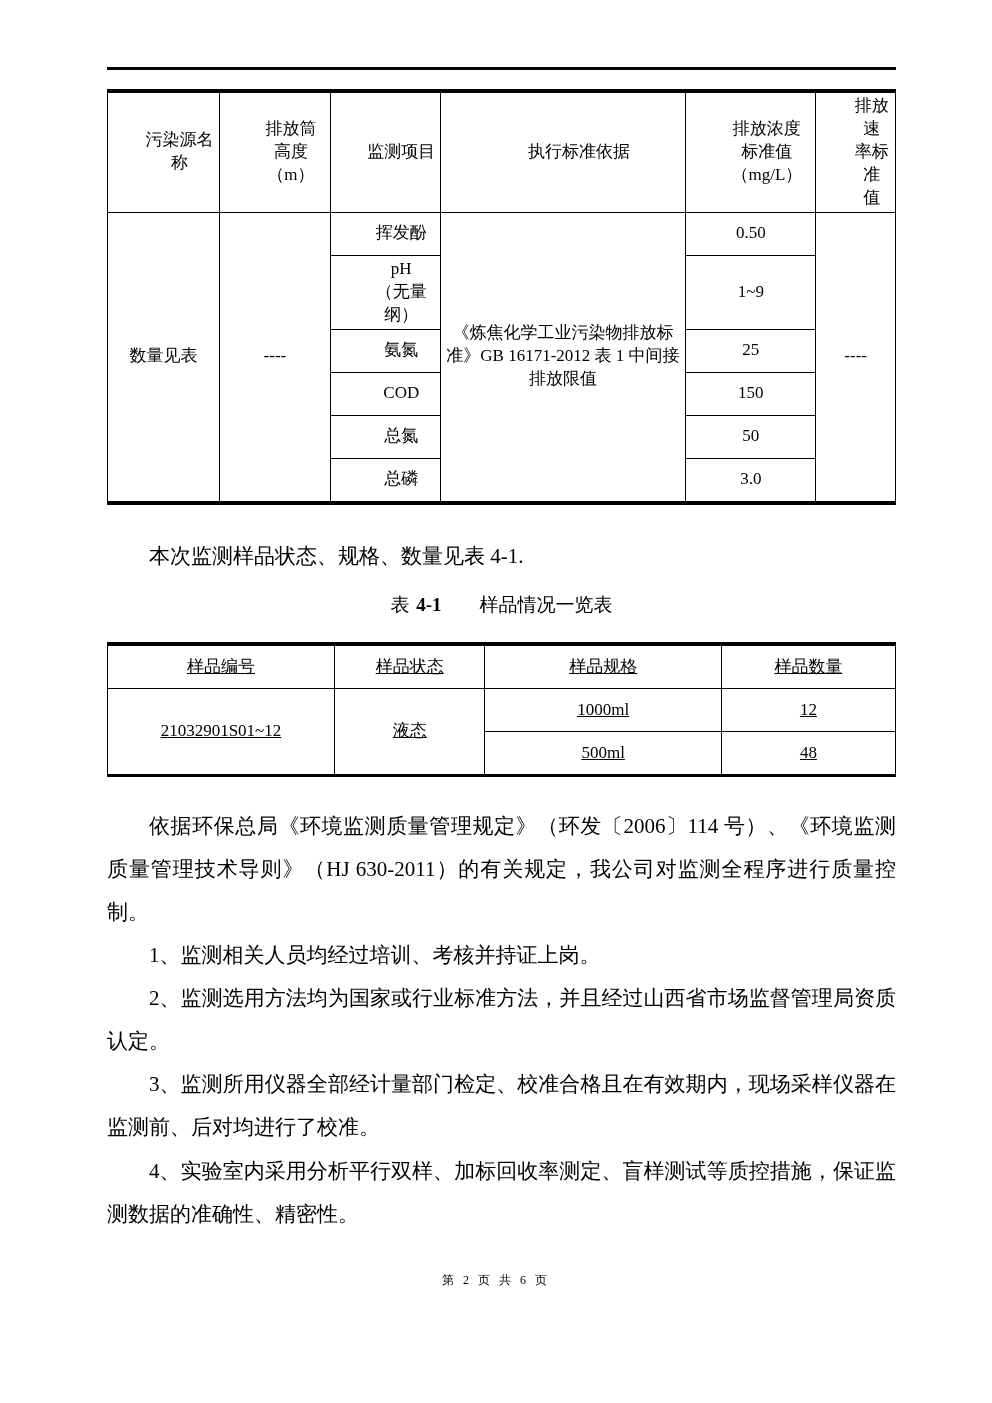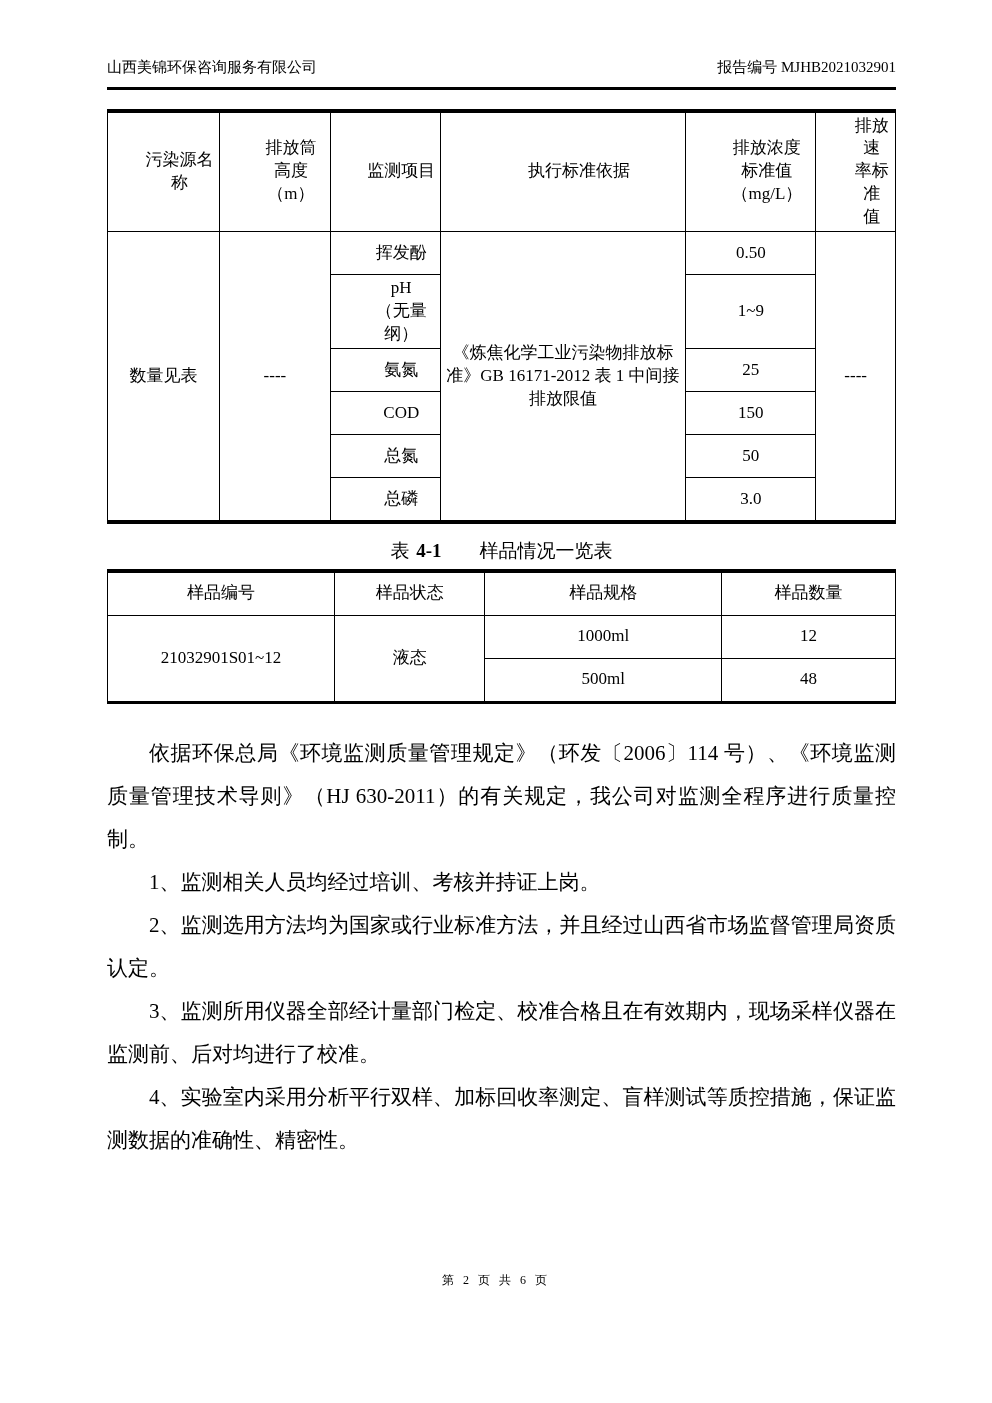--- a/index.html
+++ b/index.html
@@ -15,21 +15,21 @@
   .header-rule{height:3px;background:#000;margin-top:9px;}
 
   
   table{width:100%;border-collapse:collapse;table-layout:fixed;}
   td,th{border:1px solid #000;text-align:center;vertical-align:middle;
         font-size:17px;font-weight:normal;padding:2px 4px;line-height:1.35;}
   .prewrap{white-space:pre-line;padding-left:36px;}
   .t1{margin-top:19px;border-top:4px solid #000;border-bottom:4px solid #000;}
   .t1 .hdr-row th{height:80px;}
   .t1 .item-row td{height:38px;}
-  .t2{margin-top:4px;border-top:4px solid #000;border-bottom:3px solid #000;}
+  .t2{margin-top:24px;border-top:4px solid #000;border-bottom:3px solid #000;text-decoration:underline;}
   .t2 .hdr-row th{height:38px;}
   .t2 .body-row td{height:38px;}
 
   
   .section-heading{font-size:24px;margin:30px 0 0 0;line-height:1.35;}
   .body-text{font-size:21px;line-height:2.05;margin:0;text-align:justify;}
   .indent{text-indent:2em;}
   .intro{margin-top:30px;}
   .first-para{margin-top:28px;}
 
@@ -39,24 +39,20 @@
 
   
   .doc-footer{position:absolute;left:0;top:1272px;width:100%;text-align:center;
               font-size:12px;letter-spacing:3px;}
 </style>
 </head>
 <body>
 
 <div class="page">
 
-  <div class="doc-header">
-    <span>山西美锦环保咨询服务有限公司</span>
-    <span>报告编号 MJHB2021032901</span>
-  </div>
   <div class="header-rule"></div>
 
   <table class="t1">
     <colgroup>
       <col style="width:14.2%">
         <col style="width:14.1%">
         <col style="width:13.9%">
       <col style="width:31.2%">
         <col style="width:16.5%">
         <col style="width:10.1%">
@@ -101,20 +97,21 @@
       <td>50</td>
     </tr>
     <tr class="item-row">
       <td class="prewrap">总磷</td>
       <td>3.0</td>
     </tr>
   </tbody>
     </table>
 
 
+  <p class="body-text indent intro">本次监测样品状态、规格、数量见表 4-1.</p>
 
   <div class="caption">
     <span>表</span><span class="num">4-1</span><span class="ttl">样品情况一览表</span>
   </div>
 
   <table class="t2">
     <colgroup>
       <col style="width:28.8%">
         <col style="width:19.1%">
         <col style="width:30.0%">

